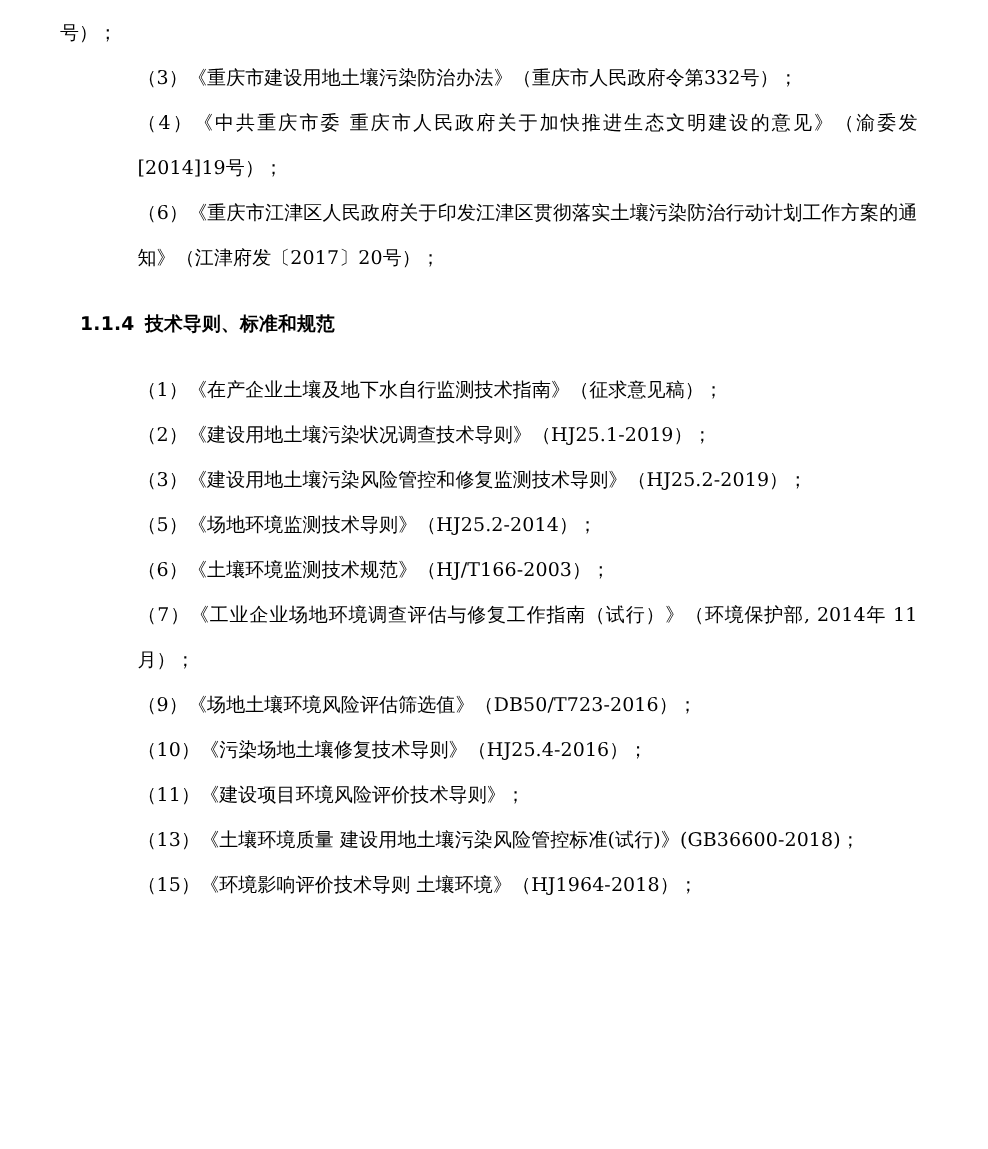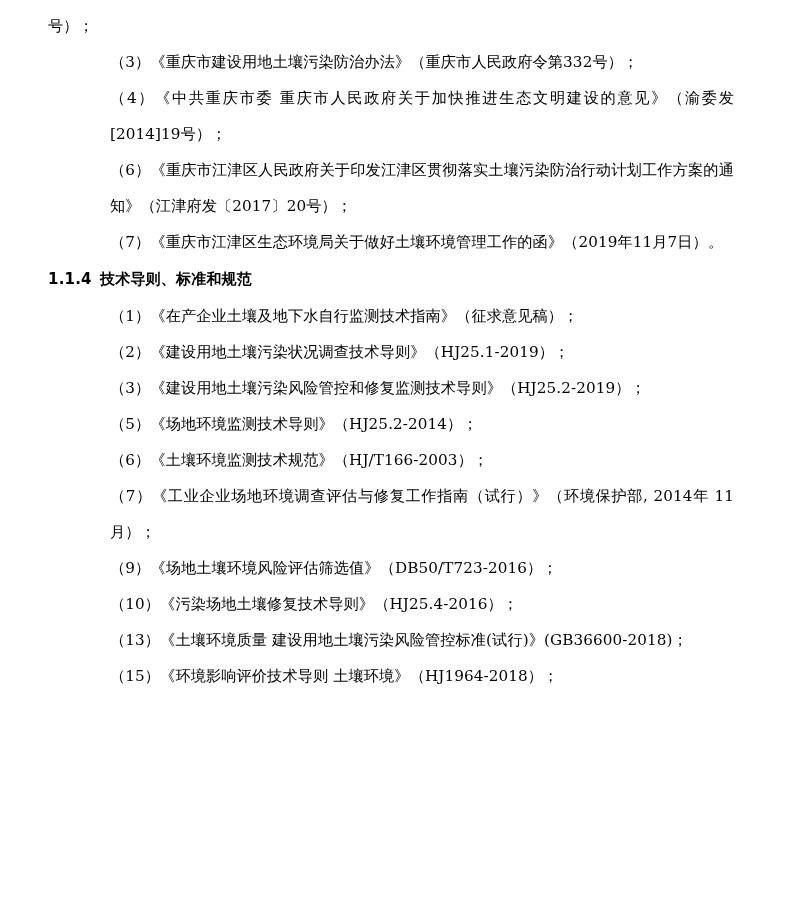--- a/index.html
+++ b/index.html
@@ -32,21 +32,21 @@
     text-indent: 0;
     padding-left: 62px;
   }
   .noindent {
     padding-left: 0;
   }
   .heading {
     font-size: 15px;
     font-weight: bold;
     line-height: 38px;
-    margin: 0;
+    margin: 16px;
     font-family: "DejaVu Sans", "Liberation Sans", sans-serif;
     letter-spacing: 0.2px;
   }
   .heading .num {
     display: inline-block;
     width: 52px;
   }
   .heading .txt {
     font-family: "DejaVu Serif", "Liberation Serif", serif;
     font-weight: bold;
@@ -55,30 +55,30 @@
 </head>
 <body>
 
 <div class="page">
 
   <p class="para noindent">号）；</p>
 
   <p class="para indent">（3）《重庆市建设用地土壤污染防治办法》（重庆市人民政府令第332号）；</p>
   <p class="para indent">（4）《中共重庆市委 重庆市人民政府关于加快推进生态文明建设的意见》（渝委发[2014]19号）；</p>
   <p class="para indent">（6）《重庆市江津区人民政府关于印发江津区贯彻落实土壤污染防治行动计划工作方案的通知》（江津府发〔2017〕20号）；</p>
-  <p class="para indent">（7）《重庆市江津区生态环境局关于做好土壤环境管理工作的函》（2019年11月7日）。</p>
 
   <h3 class="heading">
     <span class="num">1.1.4</span><span class="txt">技术导则、标准和规范</span>
   </h3>
 
   <p class="para indent">（1）《在产企业土壤及地下水自行监测技术指南》（征求意见稿）；</p>
   <p class="para indent">（2）《建设用地土壤污染状况调查技术导则》（HJ25.1-2019）；</p>
   <p class="para indent">（3）《建设用地土壤污染风险管控和修复监测技术导则》（HJ25.2-2019）；</p>
   <p class="para indent">（5）《场地环境监测技术导则》（HJ25.2-2014）；</p>
   <p class="para indent">（6）《土壤环境监测技术规范》（HJ/T166-2003）；</p>
   <p class="para indent">（7）《工业企业场地环境调查评估与修复工作指南（试行）》（环境保护部, 2014年 11 月）；</p>
   <p class="para indent">（9）《场地土壤环境风险评估筛选值》（DB50/T723-2016）；</p>
   <p class="para indent">（10）《污染场地土壤修复技术导则》（HJ25.4-2016）；</p>
+  <p class="para indent">（11）《建设项目环境风险评价技术导则》；</p>
   <p class="para indent">（13）《土壤环境质量 建设用地土壤污染风险管控标准(试行)》(GB36600-2018)；</p>
   <p class="para indent">（15）《环境影响评价技术导则 土壤环境》（HJ1964-2018）；</p>
 
 </div>
 
 </body></html>

